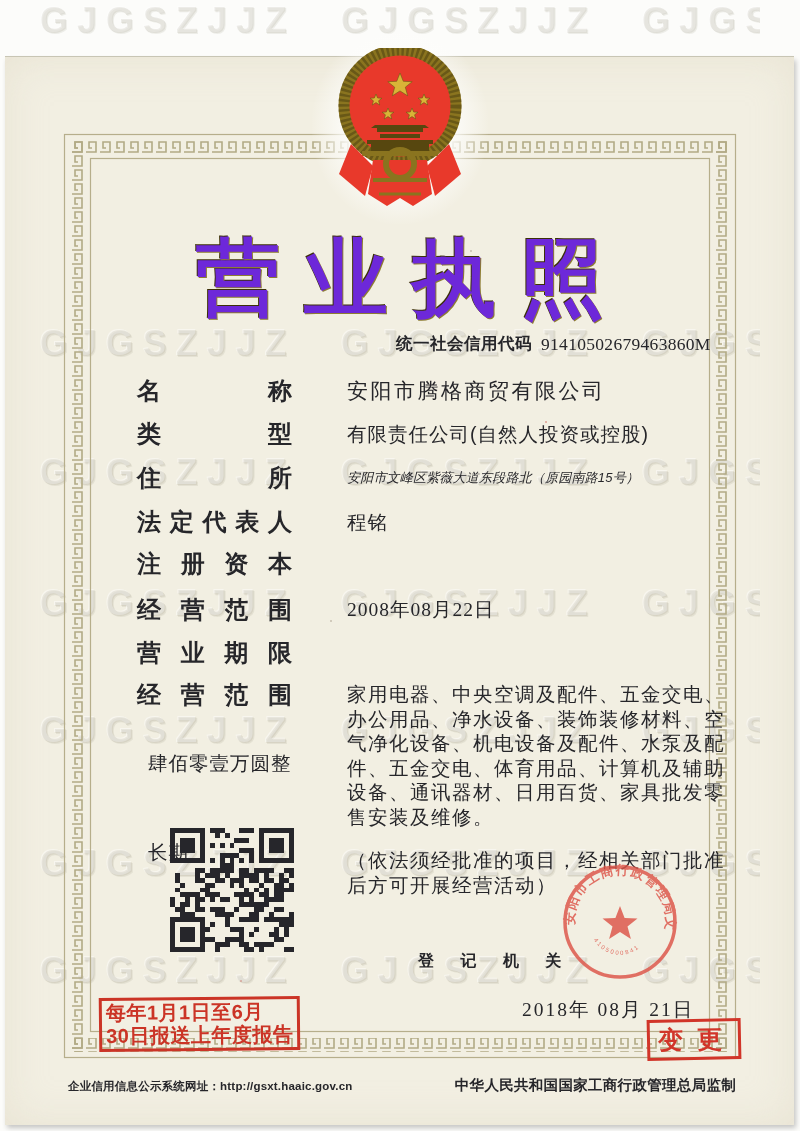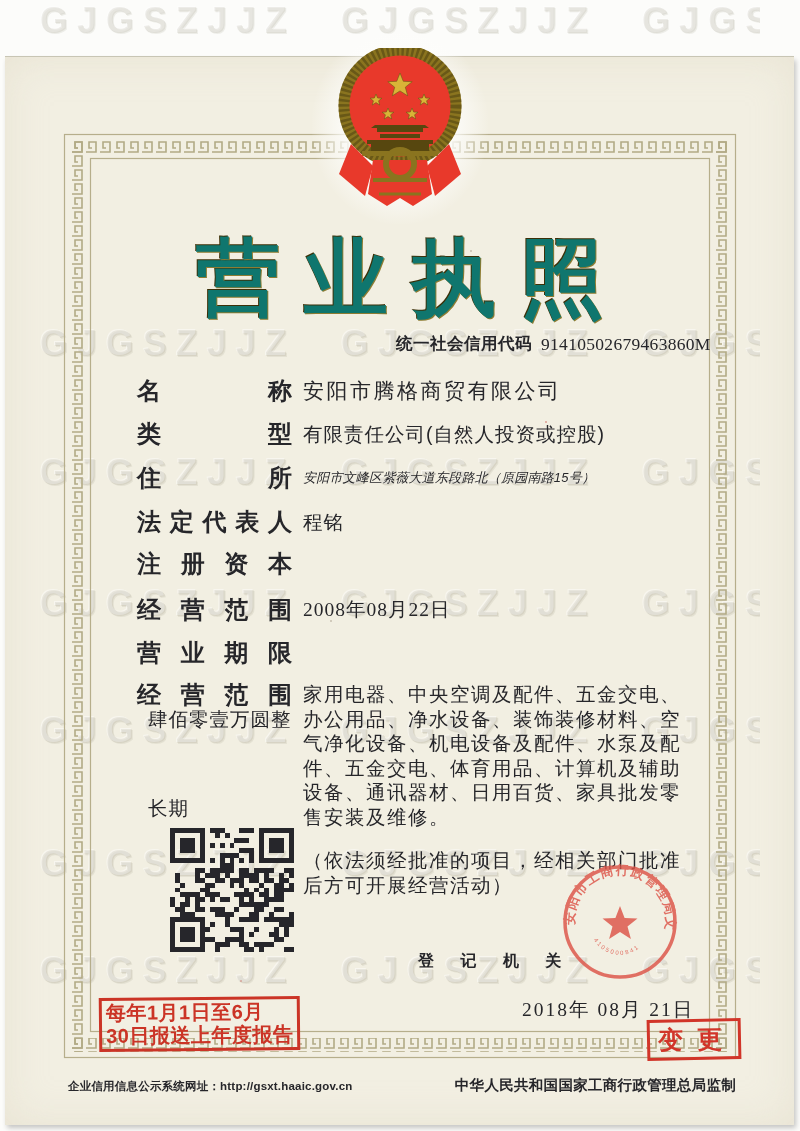--- a/index.html
+++ b/index.html
@@ -12,26 +12,26 @@
       font-size:36px;font-weight:bold;letter-spacing:9px;color:rgba(125,119,90,.12);
       text-shadow:-1px -1px 0 rgba(255,255,255,.45), 1px 1px 0 rgba(110,104,76,.10);}
   .wm:nth-of-type(1){top:190px;}.wm:nth-of-type(2){top:323px;}.wm:nth-of-type(3){top:452px;}
   .wm:nth-of-type(4){top:583px;}.wm:nth-of-type(5){top:710px;}.wm:nth-of-type(6){top:843px;}
   .wm:nth-of-type(7){top:950px;}
   .frame{position:absolute;left:0;top:0;}
   .emblem-glow{position:absolute;left:312px;top:28px;width:176px;height:196px;
       background:radial-gradient(ellipse at center, rgba(253,253,251,.95) 40%, rgba(253,253,251,0) 72%);}
   .emblem{position:absolute;left:335px;top:48px;}
   .title{position:absolute;left:0;top:222px;width:800px;text-align:center;font-weight:bold;
-         font-size:84px;letter-spacing:24px;padding-left:24px;box-sizing:border-box;color:#0f766e;
+         font-size:84px;letter-spacing:24px;padding-left:24px;box-sizing:border-box;color:#6d28d9;
          text-shadow:1px 1px 0 #8d7c33, -1px -1px 0 #3c3008;}
   .code-line{position:absolute;top:333px;left:396px;display:flex;align-items:center;gap:9px;}
   .code-label{font-size:16.5px;font-weight:bold;letter-spacing:.5px;}
   .code-value{font-family:"Liberation Serif", serif;font-size:17.5px;letter-spacing:.3px;}
-  .row{position:absolute;left:137px;display:flex;align-items:flex-start;}
+  .row{position:absolute;left:137px;display:flex;align-items:flex-start;gap:44px;}
   .r0{top:378px;}.r1{top:421px;}.r2{top:465px;justify-content:flex-end;}.r3{top:509px;}
   .r4{top:551px;flex-direction:column;}.r5{top:597px;}.r6{top:640px;flex-direction:column;}.r7{top:682px;}
   .flabel{width:155px;flex:0 0 155px;font-size:24px;font-weight:bold;
           text-align:justify;text-align-last:justify;line-height:26px;}
   .fvalue{margin-left:11px;font-size:19.5px;letter-spacing:1px;line-height:26px;white-space:nowrap;}
   .v-name{font-size:21px;letter-spacing:2.5px;}
   .v-addr{font-size:13px;letter-spacing:0.2px;font-style:italic;}
   .v-serif{font-family:"Liberation Serif", serif;font-size:19.5px;}
   .v-scope{white-space:normal;width:390px;font-size:19.5px;letter-spacing:1.5px;line-height:24.5px;}
   .scope-note{margin-top:19px;}

